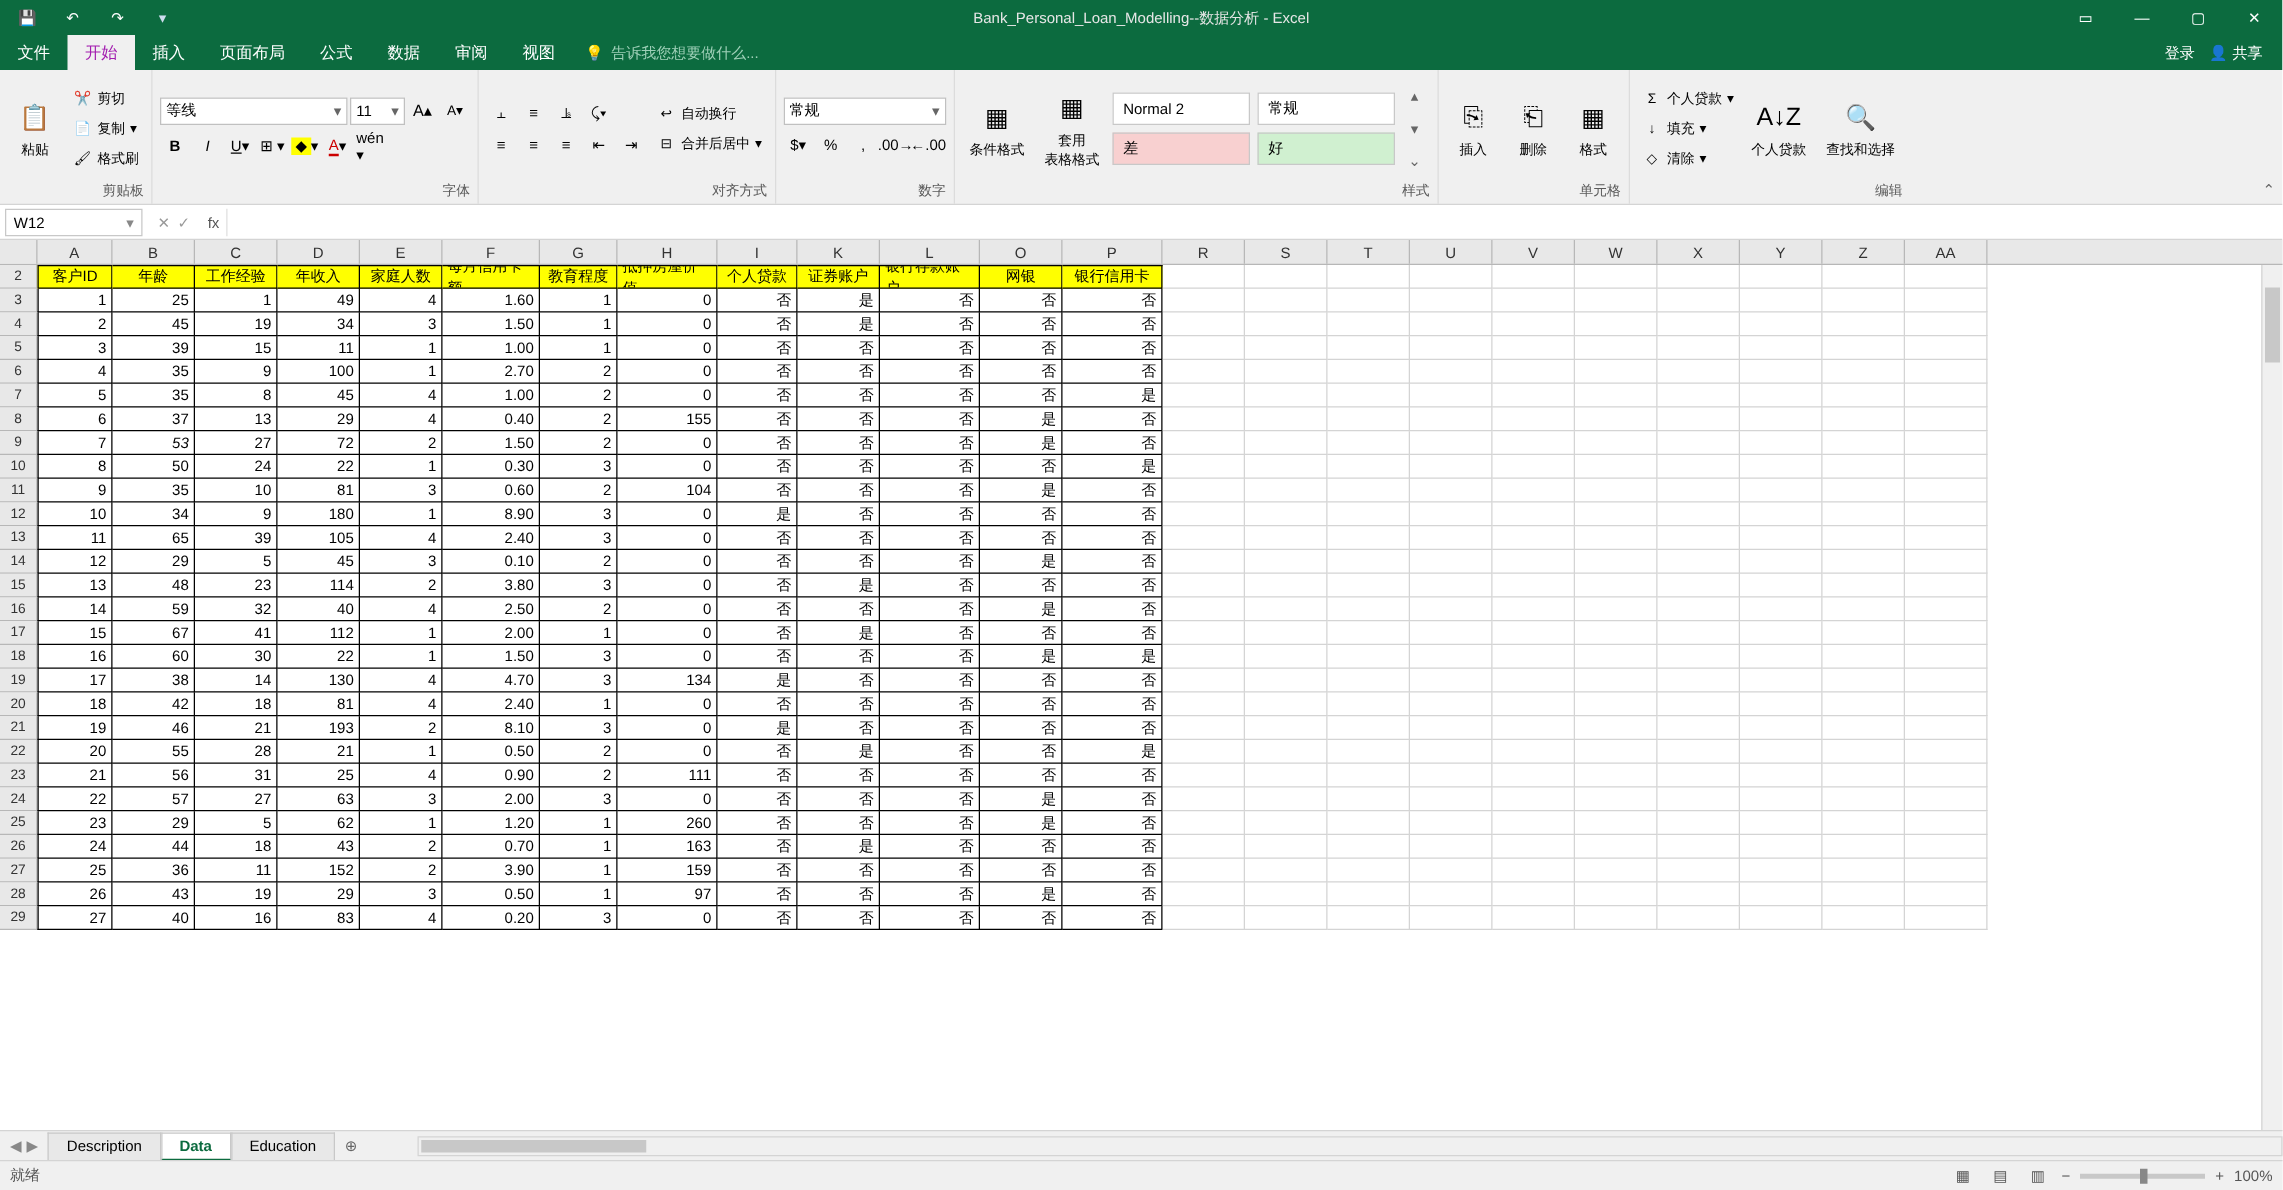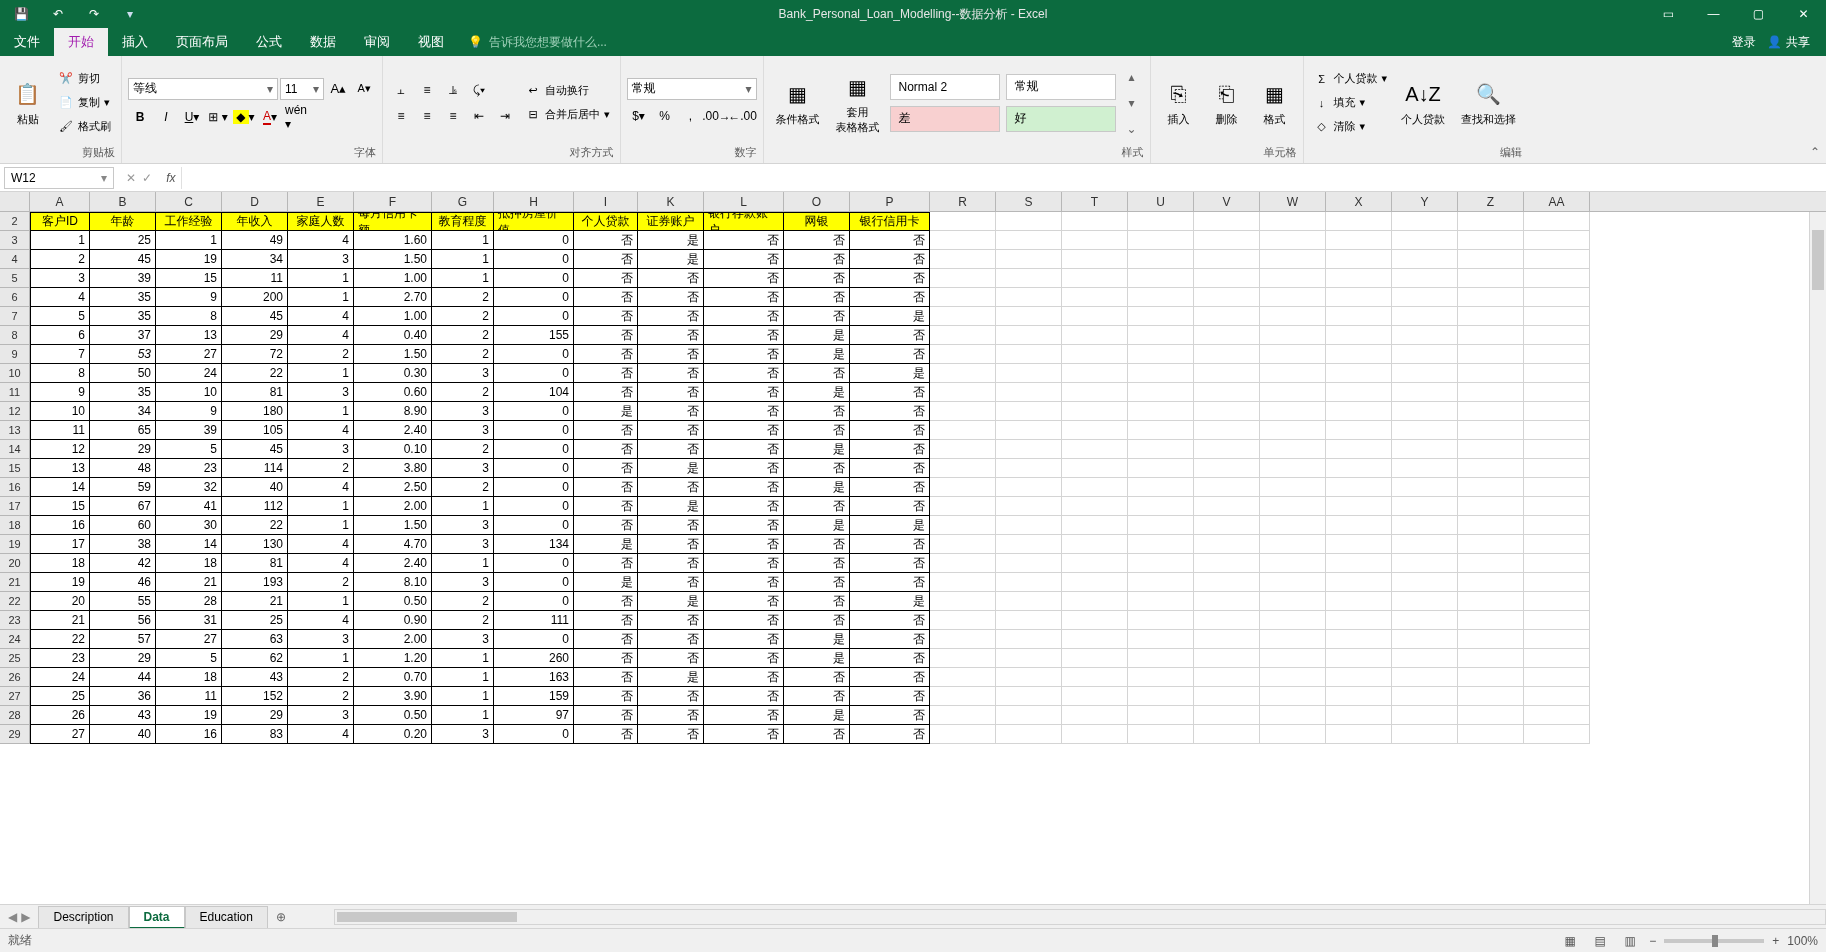--- a/index.html
+++ b/index.html
@@ -37,21 +37,21 @@
 .combo { background: #fff; border: 1px solid #c0c0c0; height: 22px; display: flex; align-items: center; padding: 0 4px; font-size: 12px; }
 .combo .dd { margin-left: auto; color: #666; }
 .style-gallery { display: grid; grid-template-columns: repeat(2, 110px); gap: 6px; }
 .style-cell { border: 1px solid #c8c8c8; background: #fff; padding: 4px 8px; font-size: 12px; height: 26px; display: flex; align-items: center; cursor: pointer; }
 .ribbon-collapse { position: absolute; right: 6px; bottom: 4px; cursor: pointer; color: #666; font-size: 12px; }
 
 
 .fbar { height: 28px; background: #fff; border-bottom: 1px solid #d4d4d4; display: flex; align-items: center; }
 .namebox { width: 110px; border: 1px solid #c8c8c8; margin: 2px 4px; height: 22px; background: #fff; display: flex; align-items: center; padding: 0 6px; font-size: 12px; }
 .fbar-btns { display: flex; gap: 6px; padding: 0 8px; color: #999; }
-.fbar-fx { font-style: italic; color: #555; padding: 0 6px; }
+.fbar-fx { color: #555; padding: 0 6px; }
 .fbar-input { flex: 1; border-left: 1px solid #e0e0e0; height: 22px; padding: 0 6px; }
 
 
 .grid-area { position: absolute; top: 192px; bottom: 48px; left: 0; right: 0; background: #fff; display: flex; flex-direction: column; }
 .col-headers { display: flex; height: 20px; background: #e8e8e8; border-bottom: 1px solid #b7b7b7; }
 .select-all { width: 30px; border-right: 1px solid #b7b7b7; background: #e8e8e8; }
 .col-h { border-right: 1px solid #b7b7b7; text-align: center; font-size: 12px; color: #333; display: flex; align-items: center; justify-content: center; cursor: pointer; }
 .body-rows { flex: 1; overflow: hidden; }
 .row-line { display: flex; height: 19px; }
 .row-h { width: 30px; background: #e8e8e8; border-right: 1px solid #b7b7b7; border-bottom: 1px solid #b7b7b7; display: flex; align-items: center; justify-content: center; font-size: 11px; color: #333; cursor: pointer; }
@@ -438,21 +438,21 @@
         <div class="cell" style="width: 66px;"></div>
         <div class="cell" style="width: 66px;"></div>
         <div class="cell" style="width: 66px;"></div>
         <div class="cell" style="width: 66px;"></div>
       </div>
       <div class="row-line">
         <div class="row-h">6</div>
         <div class="cell data-cell first-col" style="width: 60px;">4</div>
         <div class="cell data-cell" style="width: 66px;">35</div>
         <div class="cell data-cell" style="width: 66px;">9</div>
-        <div class="cell data-cell" style="width: 66px;">200</div>
+        <div class="cell data-cell" style="width: 66px;">100</div>
         <div class="cell data-cell" style="width: 66px;">1</div>
         <div class="cell data-cell" style="width: 78px;">2.70</div>
         <div class="cell data-cell" style="width: 62px;">2</div>
         <div class="cell data-cell" style="width: 80px;">0</div>
         <div class="cell data-cell" style="width: 64px;">否</div>
         <div class="cell data-cell" style="width: 66px;">否</div>
         <div class="cell data-cell" style="width: 80px;">否</div>
         <div class="cell data-cell" style="width: 66px;">否</div>
         <div class="cell data-cell" style="width: 80px;">否</div>
         <div class="cell" style="width: 66px;"></div>

